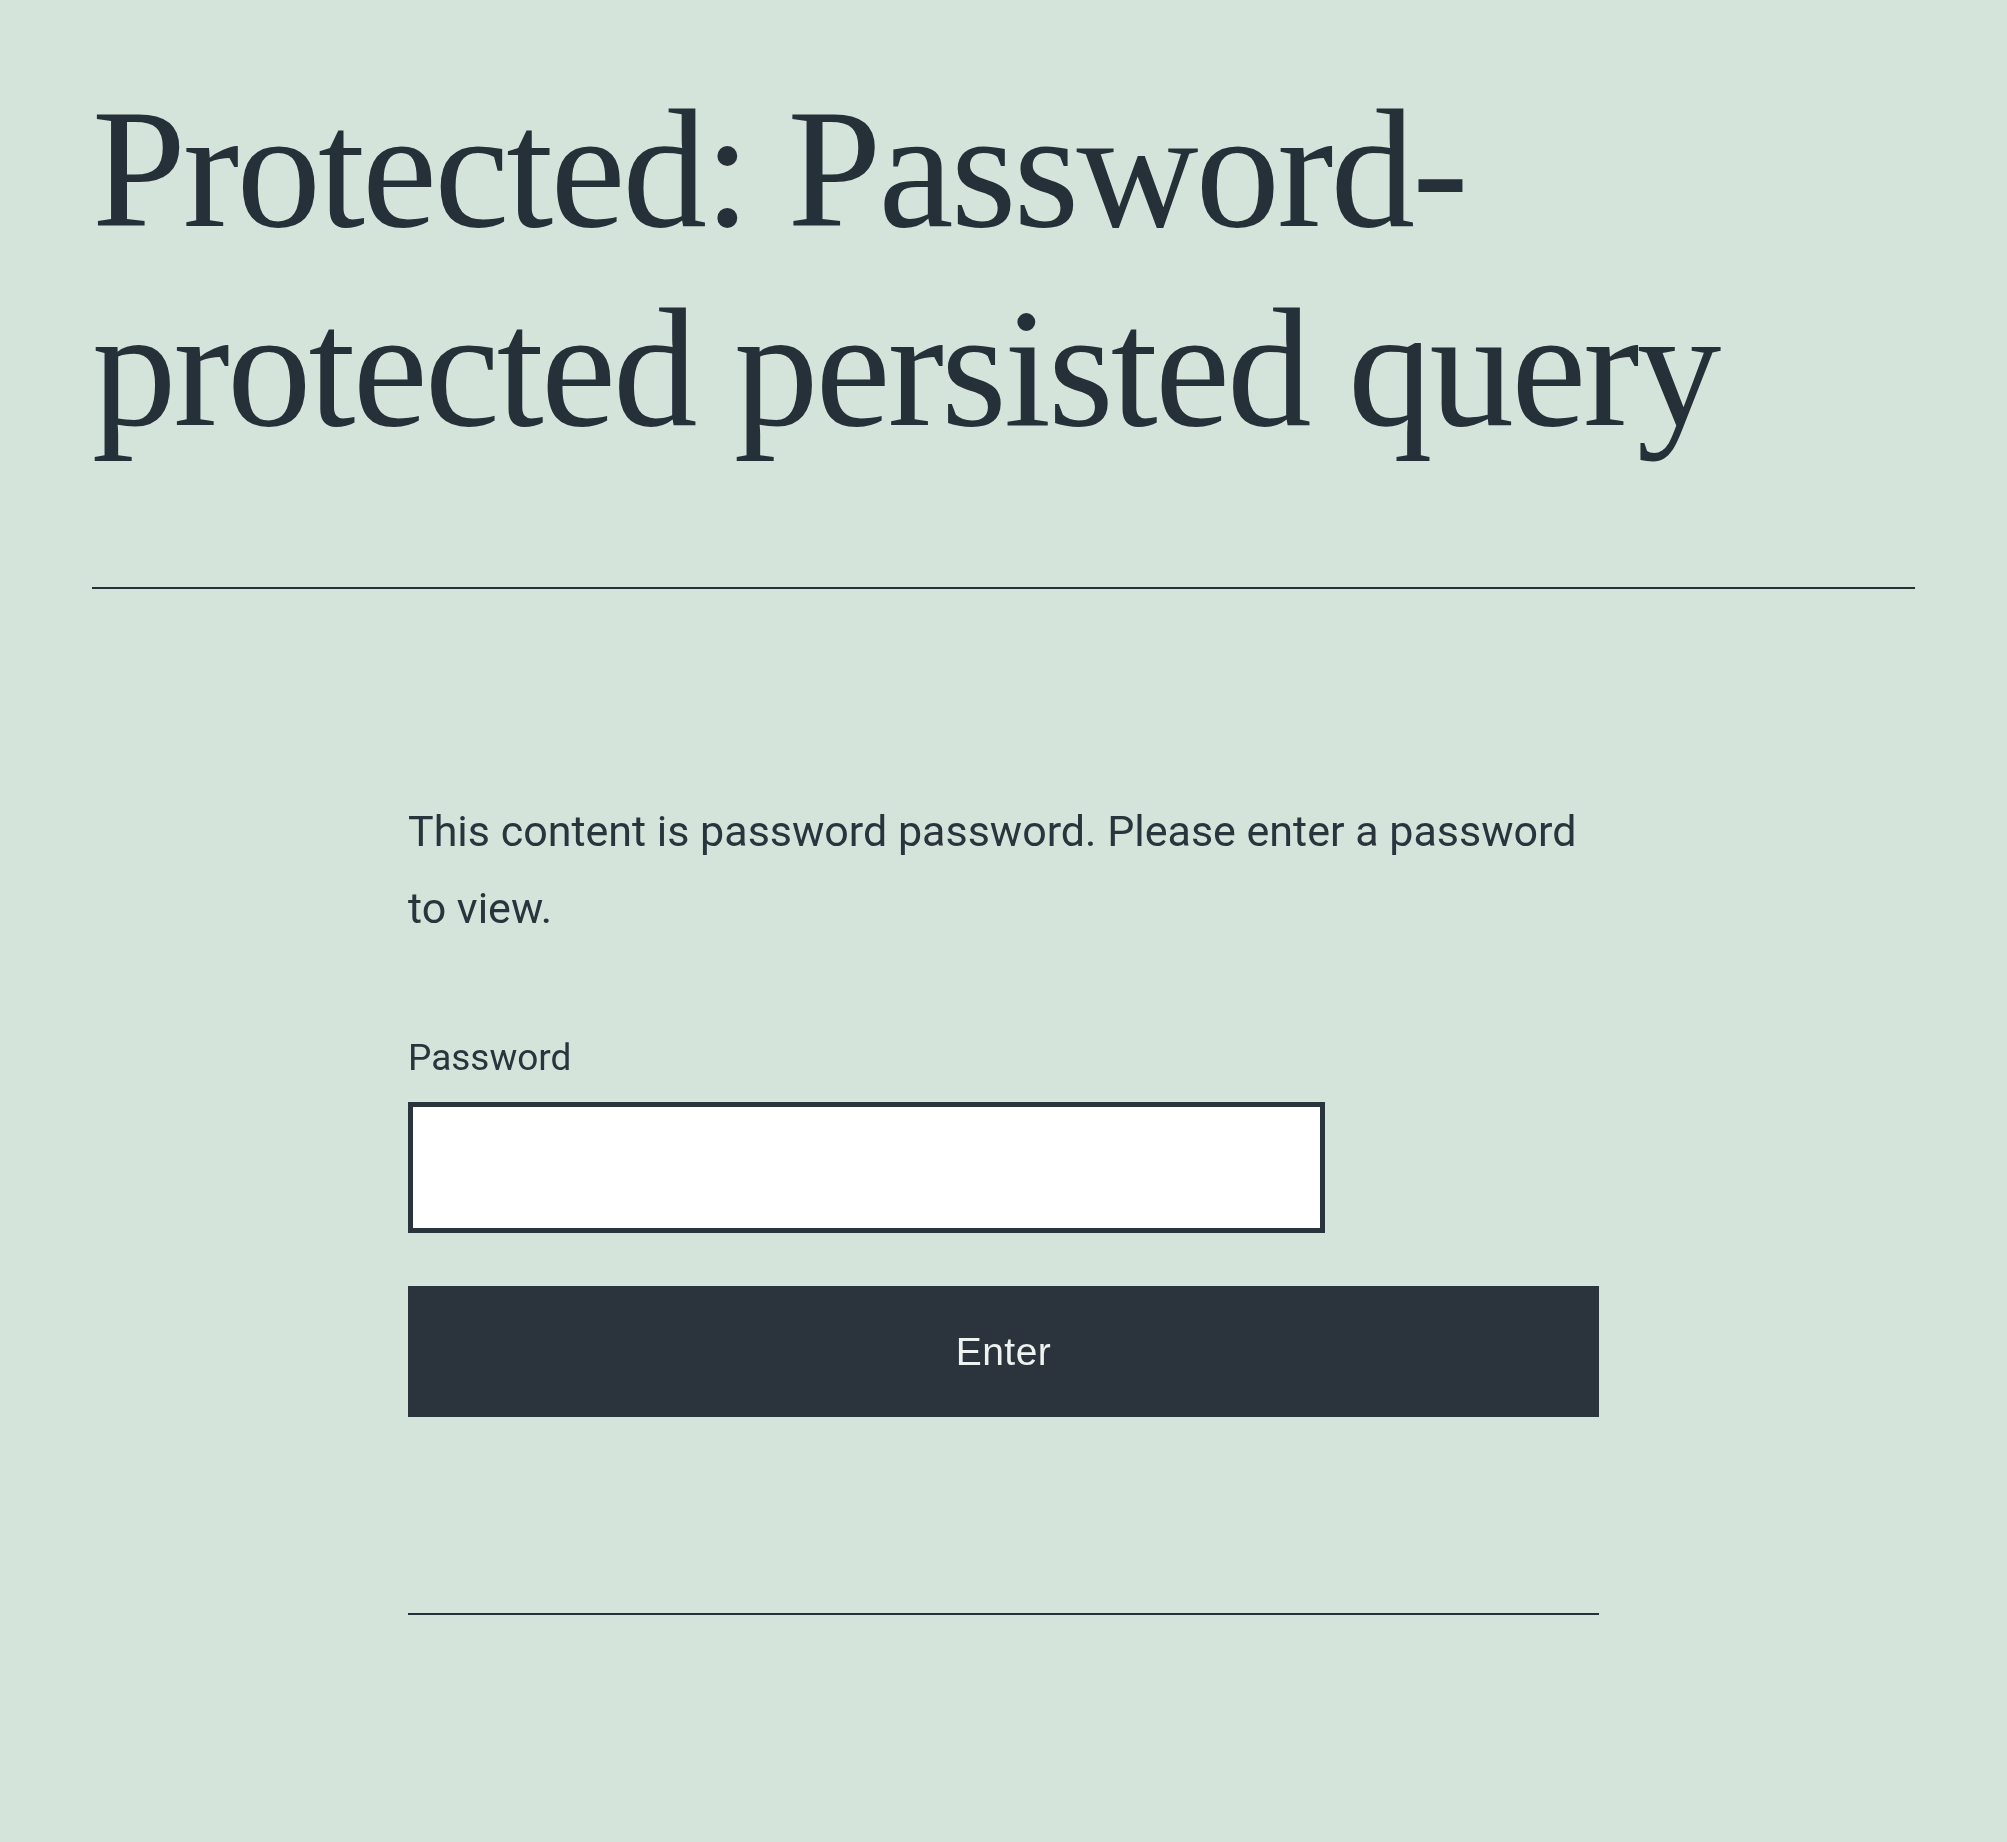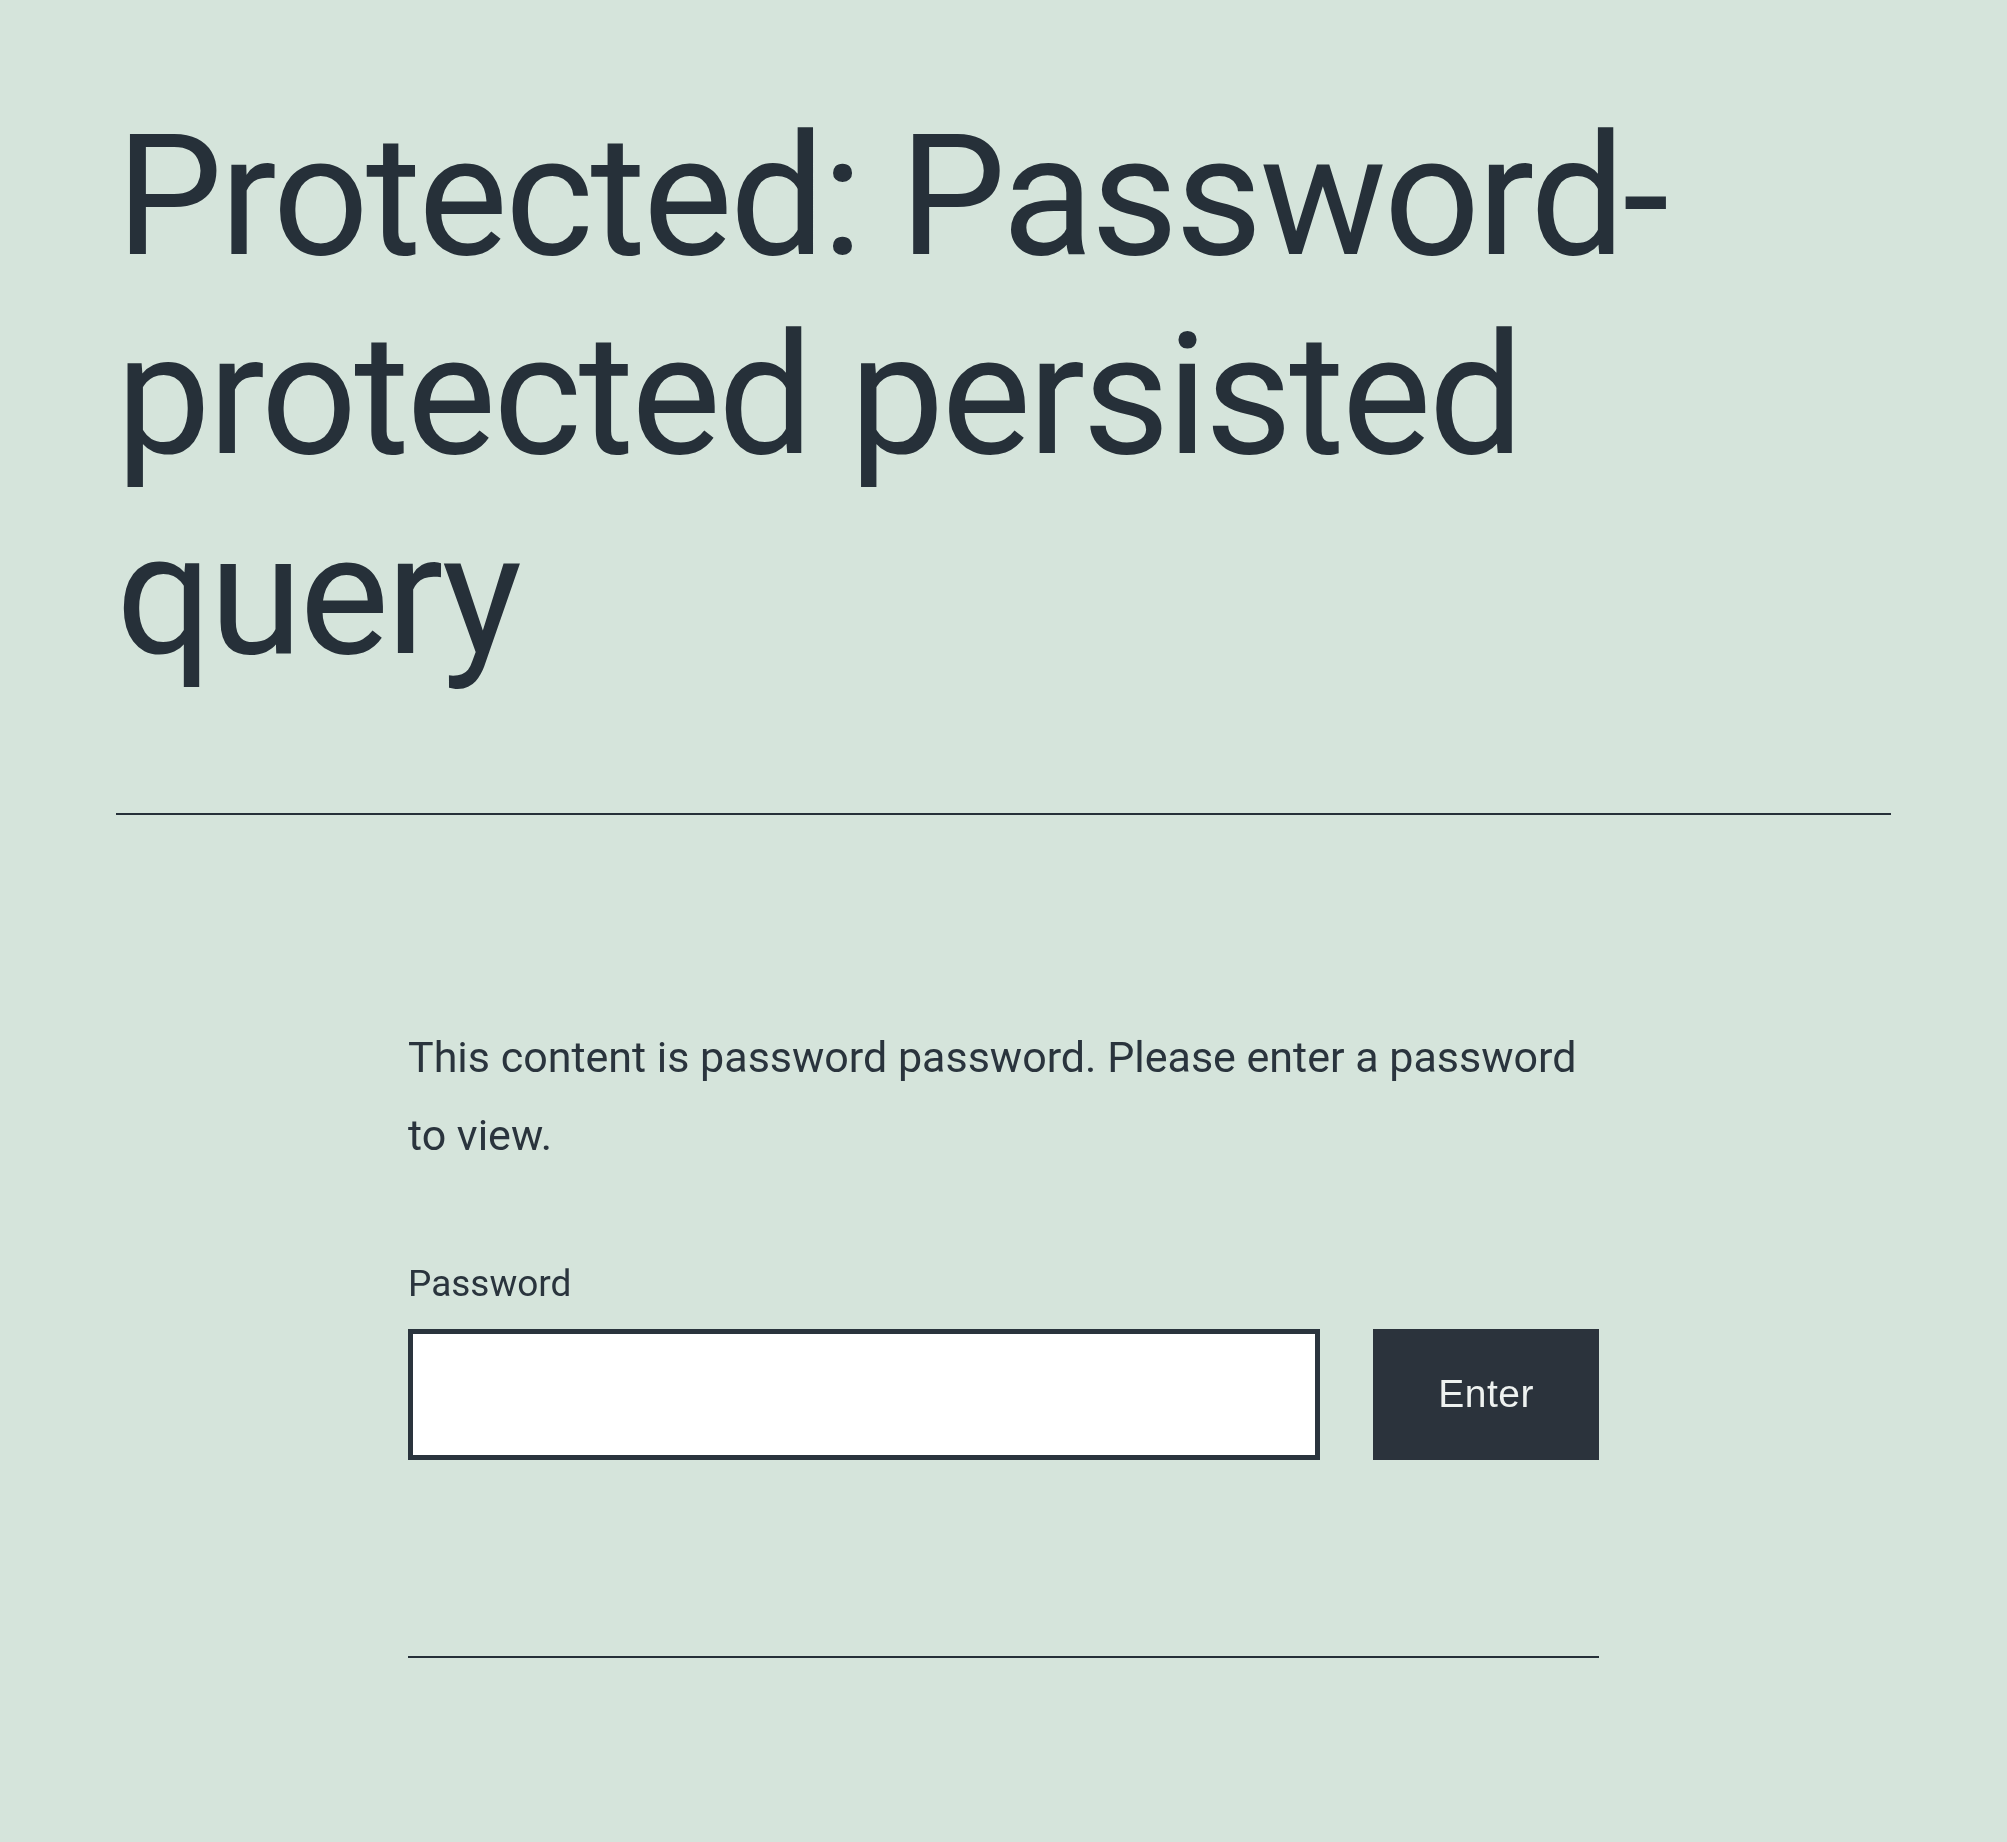--- a/index.html
+++ b/index.html
@@ -20,22 +20,23 @@
     color: var(--ink);
     -webkit-font-smoothing: antialiased;
   }
   .page {
     box-sizing: border-box;
     width: 2007px;
     height: 1843px;
     padding: 0;
   }
   .header-wrap {
-    margin: 0 116px;
-    padding-top: 97px;
+    margin: 0 92px;
+    padding-top: 70px;
+    font-family: Liberation Serif, serif;
   }
   h1.title {
     margin: 0;
     font-weight: 400;
     font-size: 169px;
     line-height: 1.18;
     letter-spacing: -2.9px;
     color: var(--ink);
   }
   .title-rule {
@@ -60,20 +61,21 @@
     font-size: 37px;
     font-weight: 400;
     margin-bottom: 23.5px;
     color: var(--ink-soft);
     margin-top: 16px;
   }
   .pw-row {
     display: flex;
     align-items: stretch;
     gap: 53px;
+    flex-direction: column;
   }
   .pw-input {
     box-sizing: border-box;
     width: 917px;
     height: 131px;
     background: var(--input-bg);
     border: 5.9px solid var(--input-border);
     font-size: 39px;
     padding: 0 19.6px;
     outline: none;

